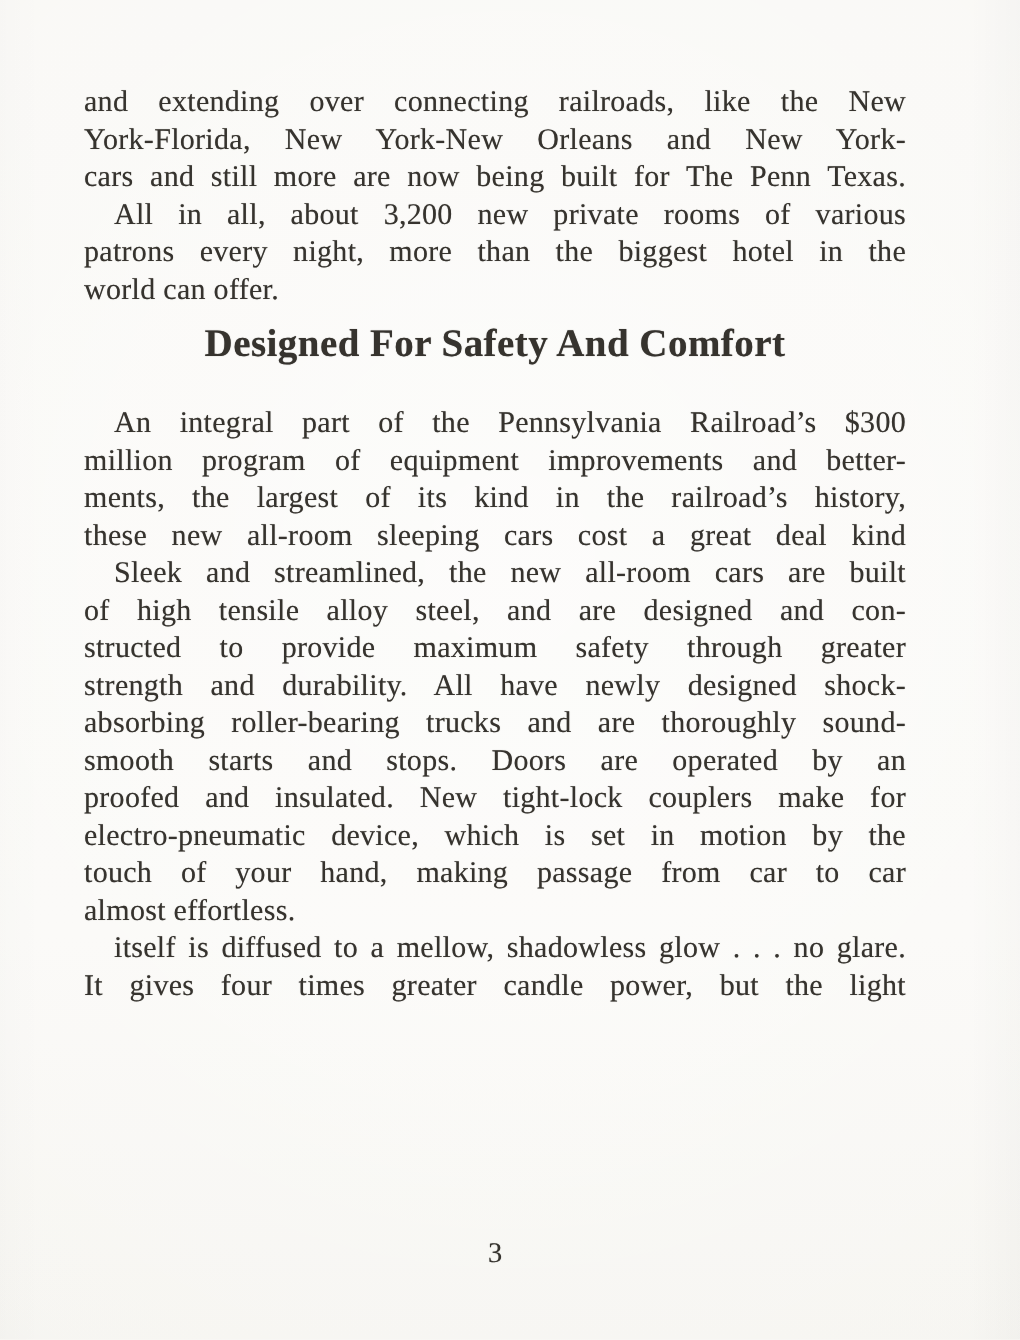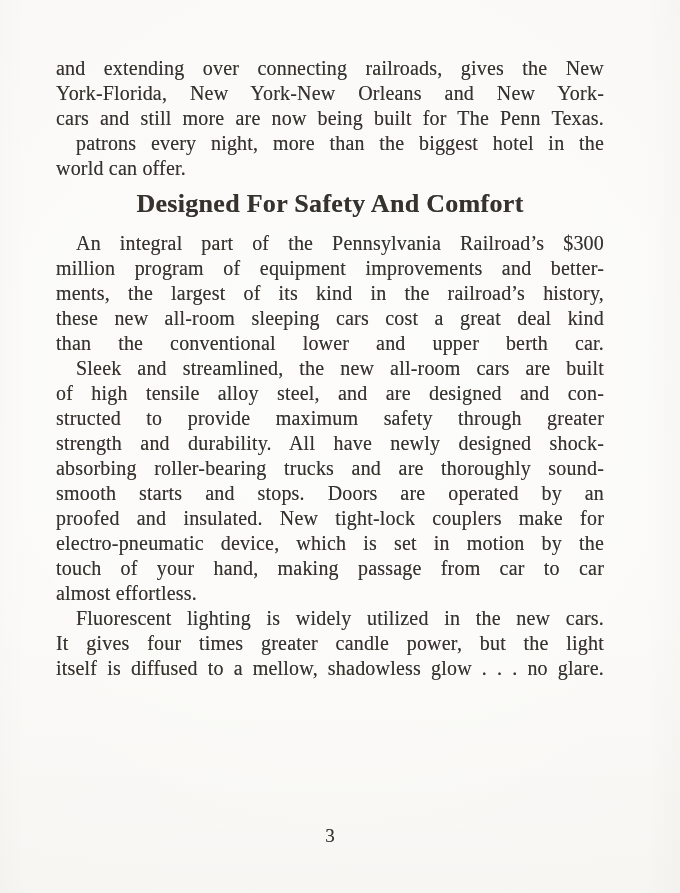--- a/index.html
+++ b/index.html
@@ -33,68 +33,67 @@
     white-space: normal;
   }
   .line.flush { text-align-last: left; }
   .para.indent .line:first-child { text-indent: 20px; }
   .heading {
     font-size: 26px;
     line-height: 30px;
     font-weight: bold;
     text-align: center;
     letter-spacing: 0.3px;
-    margin: 8px 0 12px 0;
+    margin: 8px 0 26px 0;
     color: var(--ink, #2e2c28);
     text-shadow: 0 0 0.6px rgba(45,43,38,0.6);
   }
   .page-number {
     position: absolute;
     top: 824px; left: 56px; width: 548px;
     text-align: center;
     font-size: 19px;
     line-height: 24px;
     color: var(--ink, #3c3a36);
     text-shadow: 0 0 0.5px rgba(62,60,55,0.5);
   }
 </style>
 </head>
 <body>
 
 <div class="page">
   <div class="text-block">
     <div class="para">
-        <div class="line">and extending over connecting railroads, gives the New</div>
+        <div class="line">and extending over connecting railroads, like the New</div>
         <div class="line">York-Florida, New York-New Orleans and New York-</div>
         <div class="line">cars and still more are now being built for The Penn Texas.</div>
       </div>
     <div class="para indent">
+        <div class="line">All in all, about 3,200 new private rooms of various</div>
         <div class="line">patrons every night, more than the biggest hotel in the</div>
         <div class="line flush">world can offer.</div>
       </div>
     <h2 class="heading">Designed For Safety And Comfort</h2>
     <div class="para indent">
         <div class="line">An integral part of the Pennsylvania Railroad’s $300</div>
         <div class="line">million program of equipment improvements and better-</div>
         <div class="line">ments, the largest of its kind in the railroad’s history,</div>
         <div class="line">these new all-room sleeping cars cost a great deal kind</div>
-        <div class="line">than the conventional lower and upper berth car.</div>
       </div>
     <div class="para indent">
         <div class="line">Sleek and streamlined, the new all-room cars are built</div>
         <div class="line">of high tensile alloy steel, and are designed and con-</div>
         <div class="line">structed to provide maximum safety through greater</div>
         <div class="line">strength and durability. All have newly designed shock-</div>
         <div class="line">absorbing roller-bearing trucks and are thoroughly sound-</div>
         <div class="line">smooth starts and stops. Doors are operated by an</div>
         <div class="line">proofed and insulated. New tight-lock couplers make for</div>
         <div class="line">electro-pneumatic device, which is set in motion by the</div>
         <div class="line">touch of your hand, making passage from car to car</div>
         <div class="line flush">almost effortless.</div>
       </div>
     <div class="para indent">
-        <div class="line">Fluorescent lighting is widely utilized in the new cars.</div>
+        <div class="line">itself is diffused to a mellow, shadowless glow . . . no glare.</div>
         <div class="line">It gives four times greater candle power, but the light</div>
-        <div class="line">itself is diffused to a mellow, shadowless glow . . . no glare.</div>
       </div>
   </div>
   <div class="page-number">3</div>
 </div>
 
 </body></html>

